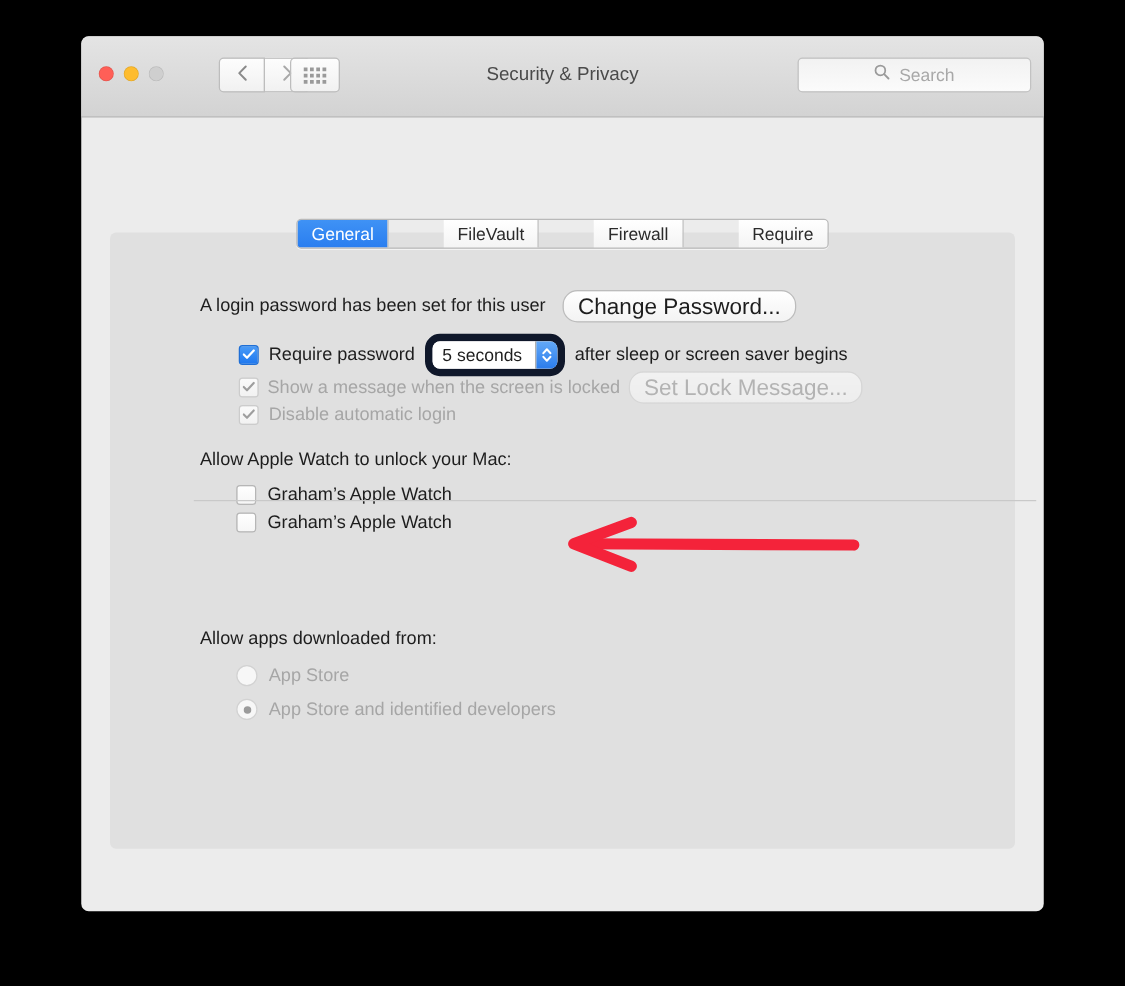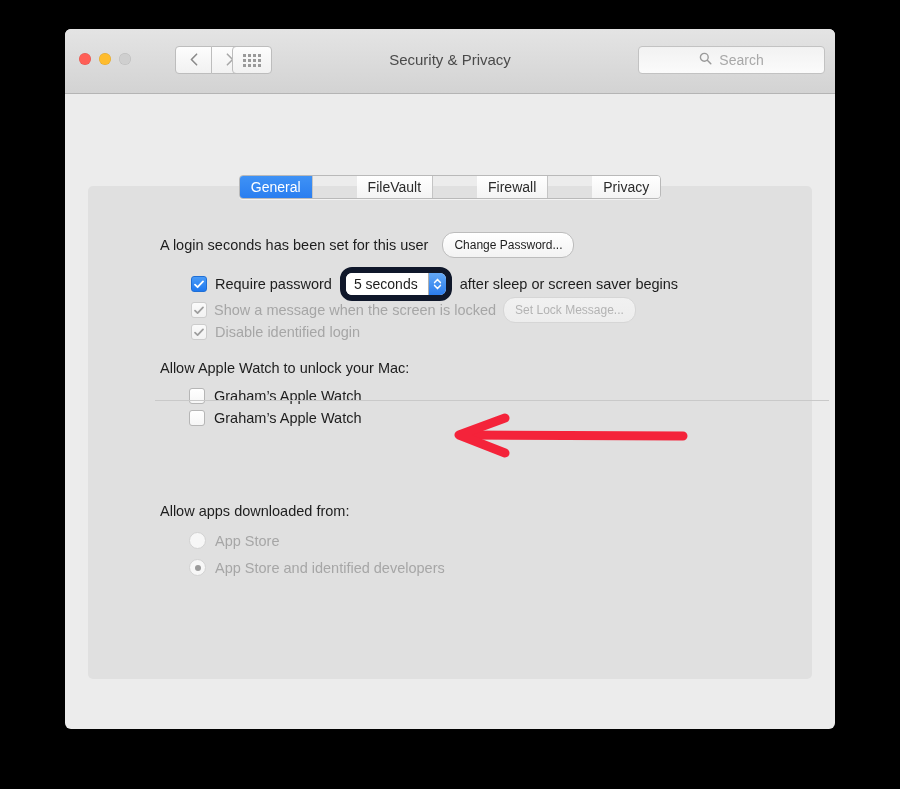--- a/index.html
+++ b/index.html
@@ -169,21 +169,21 @@
   .lbl { font-size: 14.5px; color: #1d1d1d; white-space: nowrap; }
   .lbl.dim { color: #a6a6a6; }
 
   
   .btn {
     height: 24px;
     padding: 0 11px;
     display: inline-flex;
     align-items: center;
     justify-content: center;
-    font-size: 12px;
+    font-size: 18px;
     color: #1d1d1d;
     background: linear-gradient(to bottom, #ffffff, #f3f3f3);
     border: 1px solid #bcbcbc;
     border-radius: 12px;
     white-space: nowrap;
   }
   .btn.disabled {
     color: #b3b3b3;
     background: linear-gradient(to bottom, #f1f1f1, #ededed);
     border-color: #d6d6d6;
@@ -332,26 +332,26 @@
 
   <div class="body">
 
     <div class="panel"></div>
 
     <div class="tabs">
       <div class="tabbar">
         <div class="tab active">General</div>
         <div class="tab">FileVault</div>
         <div class="tab">Firewall</div>
-        <div class="tab">Privacy</div>
+        <div class="tab">Require</div>
       </div>
     </div>
 
     <div class="row" style="left:95px; top:138px; gap:14px;">
-      <span class="lbl">A login seconds has been set for this user</span>
+      <span class="lbl">A login password has been set for this user</span>
       <span class="btn">Change Password...</span>
     </div>
 
     <div class="row" style="left:126px; top:173px; gap:8px;">
       <span class="cb checked">
         <span class="mk">
           <svg width="10" height="9" viewBox="0 0 10 9">
               <path d="M1 4.6 L3.6 7.2 L9 1.4" fill="none" stroke="#ffffff" stroke-width="1.8" stroke-linecap="round" stroke-linejoin="round"></path>
             </svg>
         </span>
@@ -382,21 +382,21 @@
     </div>
 
     <div class="row" style="left:126px; top:230px; gap:8px;">
       <span class="cb checked dimcheck">
         <span class="mk">
           <svg width="10" height="9" viewBox="0 0 10 9">
               <path d="M1 4.6 L3.6 7.2 L9 1.4" fill="none" stroke="#9e9e9e" stroke-width="1.7" stroke-linecap="round" stroke-linejoin="round"></path>
             </svg>
         </span>
       </span>
-      <span class="lbl dim">Disable identified login</span>
+      <span class="lbl dim">Disable automatic login</span>
     </div>
 
     <div class="row" style="left:95px; top:266px;">
       <span class="lbl">Allow Apple Watch to unlock your Mac:</span>
     </div>
 
     <div class="row" style="left:124px; top:294px; gap:9px;">
       <span class="cb"></span>
       <span class="lbl">Graham’s Apple Watch</span>
     </div>

